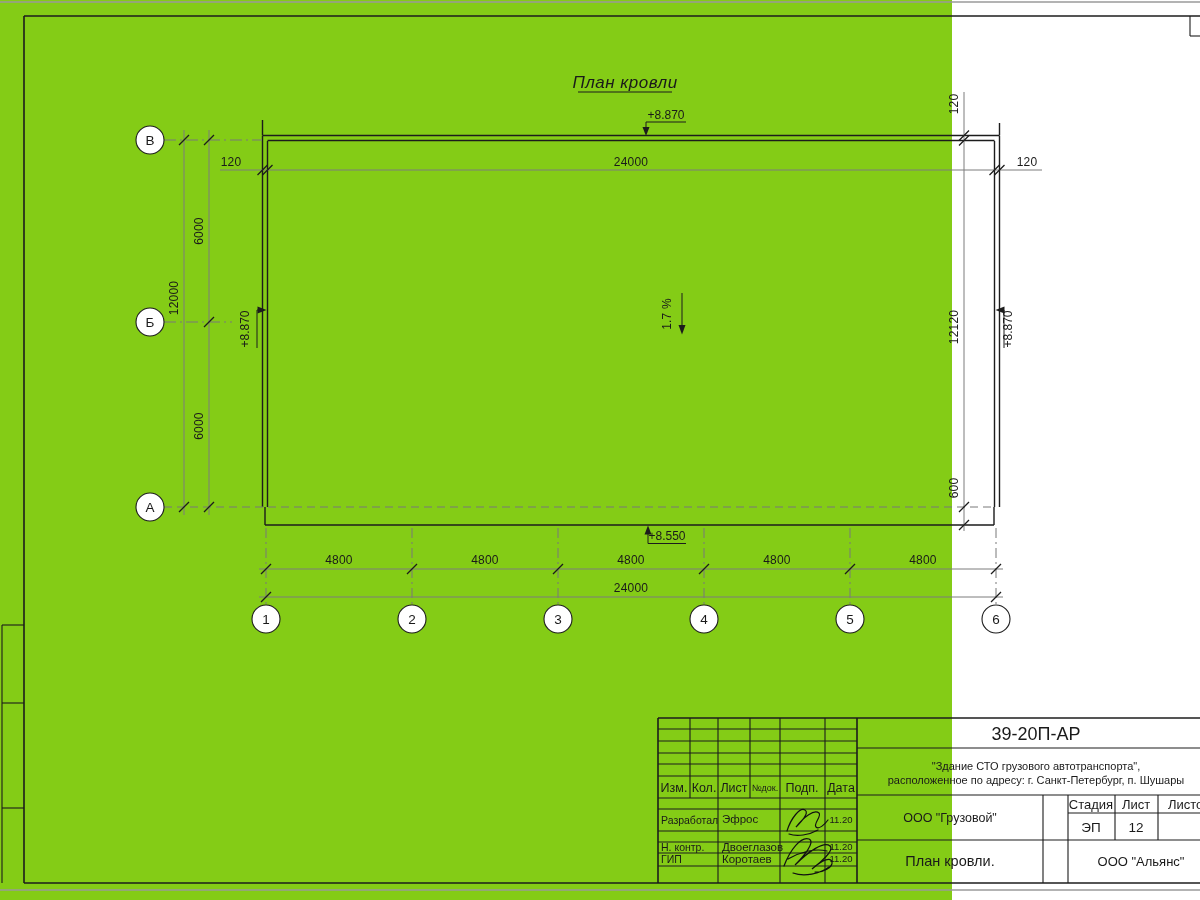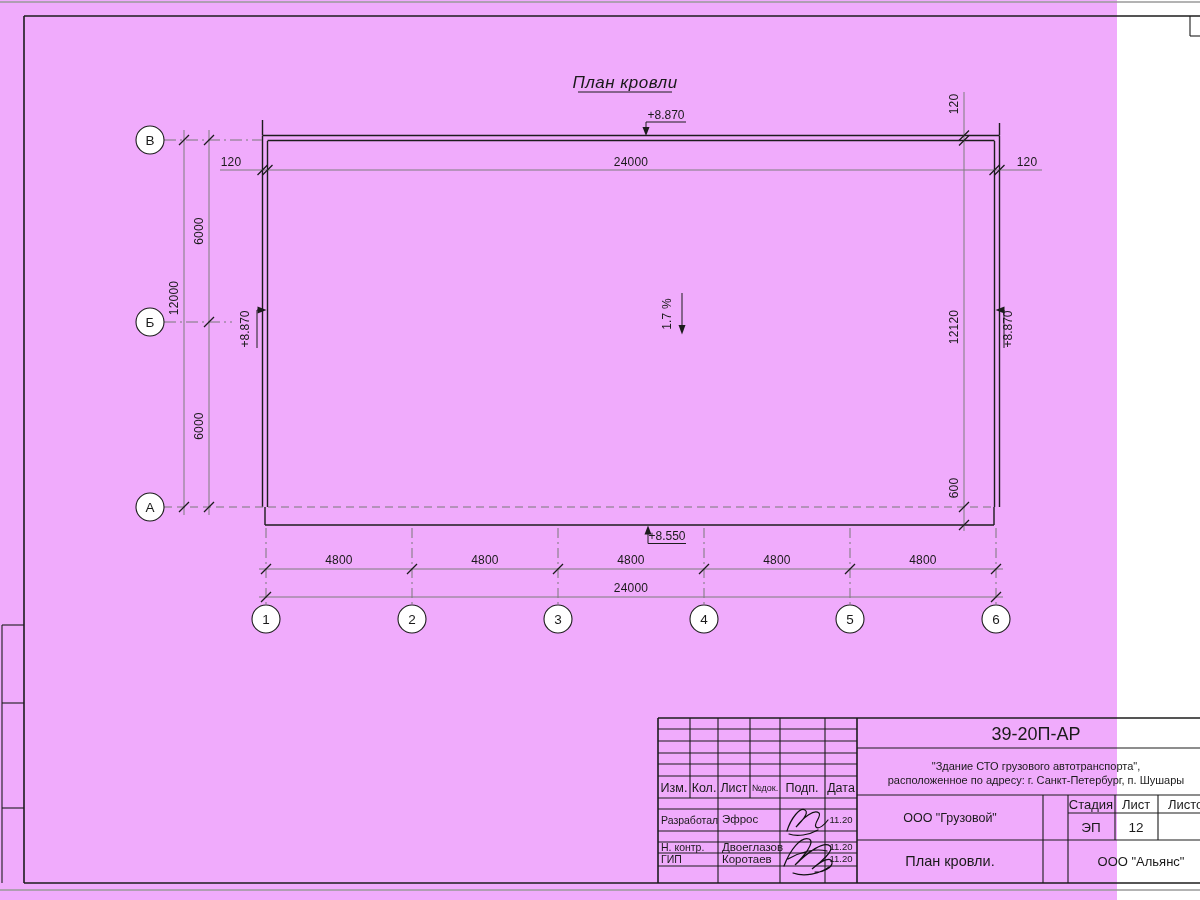--- a/index.html
+++ b/index.html
@@ -1,16 +1,16 @@
 <!DOCTYPE html>
 <html><head>
 <meta charset="utf-8">
 <style>
   html,body{margin:0;padding:0;background:#fff;width:1200px;height:900px;overflow:hidden;}
-  .page{position:relative;width:1117px;height:900px;background:#f0abfc;font-family:"Liberation Sans",sans-serif;}
+  .page{position:relative;width:952px;height:900px;background:#84cc16;font-family:"Liberation Sans",sans-serif;}
   svg{position:absolute;left:0;top:0;}
   svg text{fill:#1a1a1a;font-family:"Liberation Sans",sans-serif;}
   .t-dim{font-size:12px;letter-spacing:0.2px;}
   .t-axis{font-size:13.5px;}
   .t-elev{font-size:12px;}
   .t-title{font-size:17px;font-style:italic;letter-spacing:0.5px;}
   .t-tb-big{font-size:18px;}
   .t-tb-proj{font-size:11px;}
   .t-tb-head{font-size:12.5px;}
   .t-tb-small{font-size:9px;}

